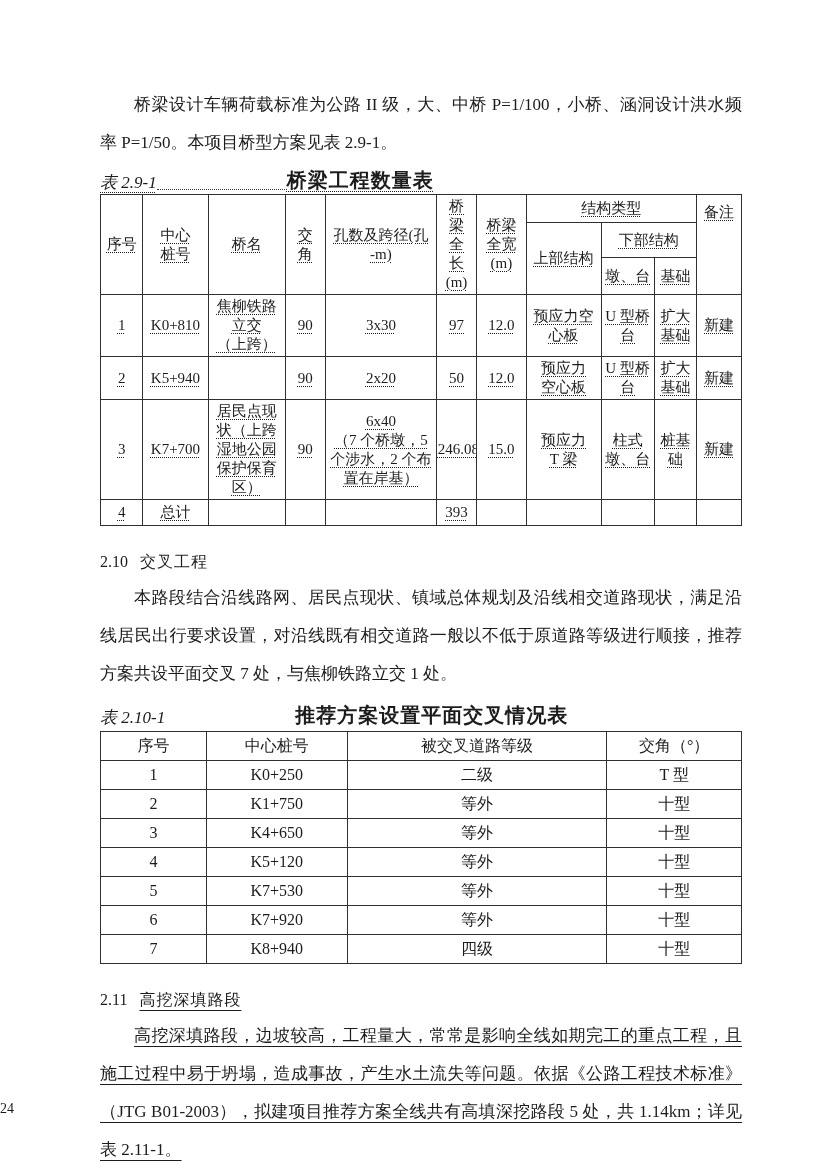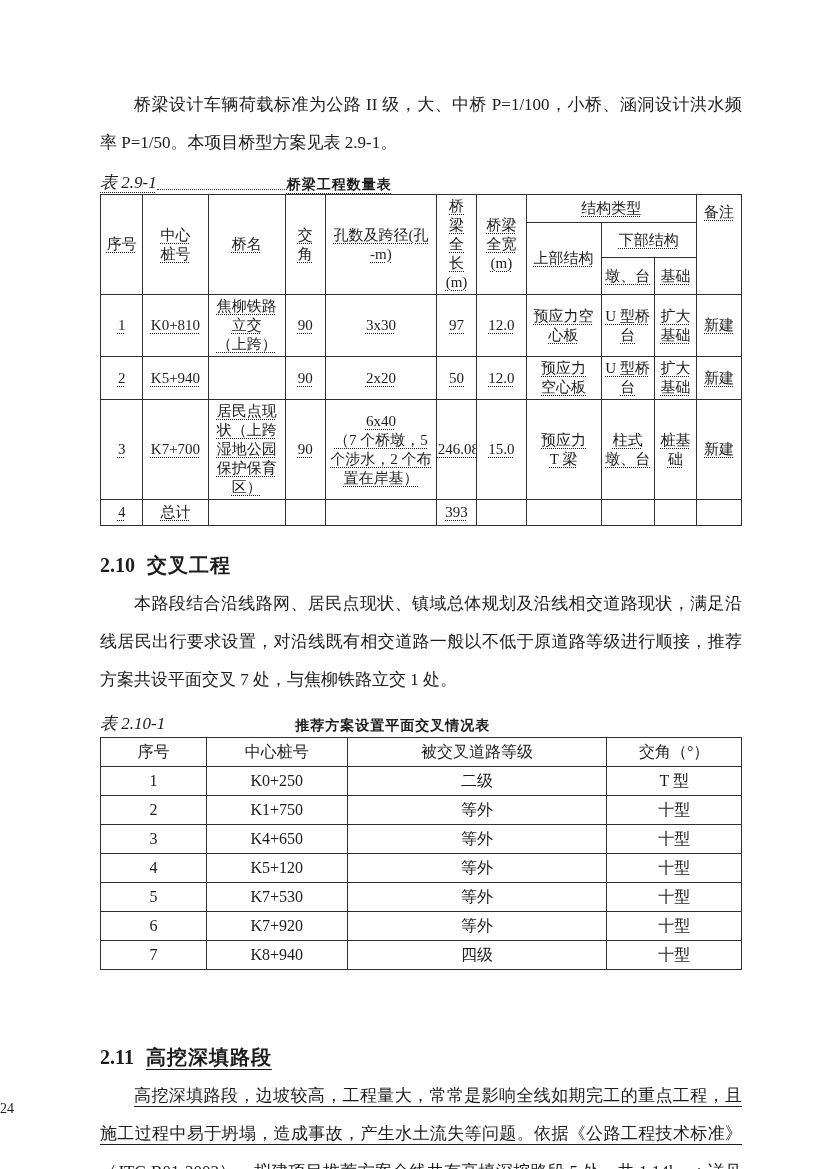--- a/index.html
+++ b/index.html
@@ -14,39 +14,39 @@
     overflow:hidden;
   }
   .body-para {
     margin:0;
     font-size:17px;
     line-height:38px;
     text-align:justify;
   }
   .indent { text-indent:2em; }
   .u-dot  { text-decoration:underline dotted; text-decoration-thickness:1px; text-underline-offset:4px; }
-  .u-solid{ text-decoration:underline; text-decoration-thickness:1px; text-underline-offset:5px;margin-top:48px; }
+  .u-solid{ text-decoration:underline; text-decoration-thickness:1px; text-underline-offset:5px; }
 
   
   .caption { display:flex; align-items:flex-end; margin-top:2px; height:30px; }
   .cap-label { font-size:17px; white-space:nowrap;font-style:italic; }
   .cap-leader { flex:0 0 130px; height:1px; margin-bottom:4px; }
   .cap-leader.dotted { border-bottom:1px dotted #3a3a3a; }
   .cap-title {
-    font-size:14px; font-weight:bold; letter-spacing:1px; white-space:nowrap;
+    font-size:20px; font-weight:bold; letter-spacing:1px; white-space:nowrap;
     font-family:Liberation Sans, sans-serif;
     text-align:right;
   }
   .cap-rest { flex:1; }
 
   
   .heading {
     display:flex; align-items:baseline; gap:12px;
     margin:26px 0 0 0;
-    font-size:20px; font-weight:bold;
+    font-size:16px; font-weight:normal;
   }
   .h-num { font-family:"Liberation Serif","DejaVu Serif",serif; }
   .h-title { font-family:"Liberation Sans","DejaVu Sans",sans-serif; letter-spacing:1px; }
 
   
   table { border-collapse:collapse; table-layout:fixed; width:100%; }
   .t1 { margin-top:0; }
   .t1 th, .t1 td {
     border:1px solid #2f2f2f;
     font-weight:normal;

